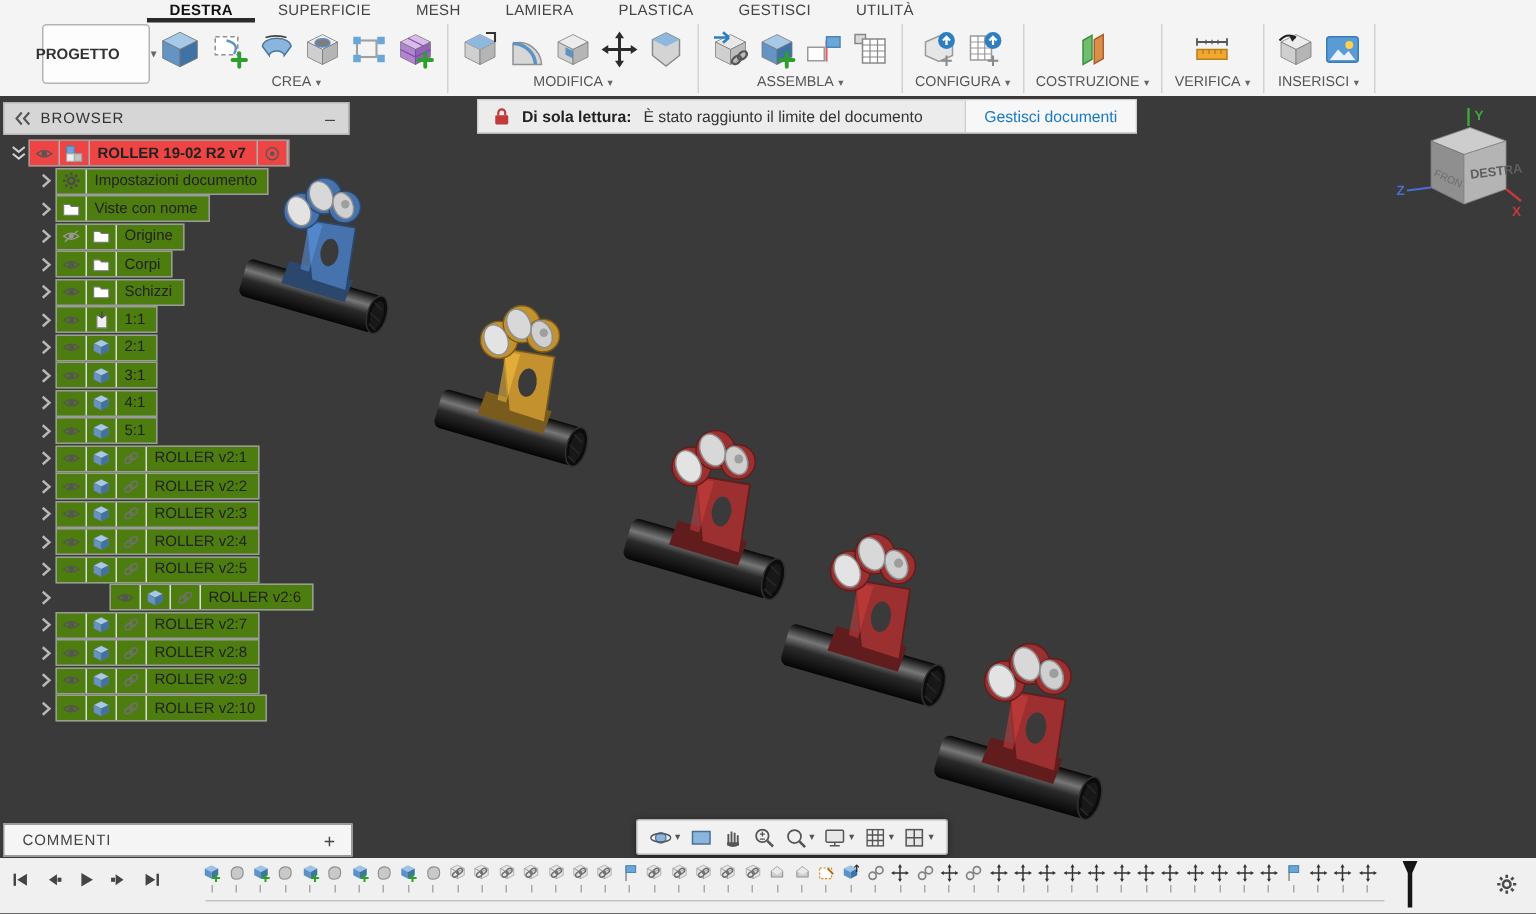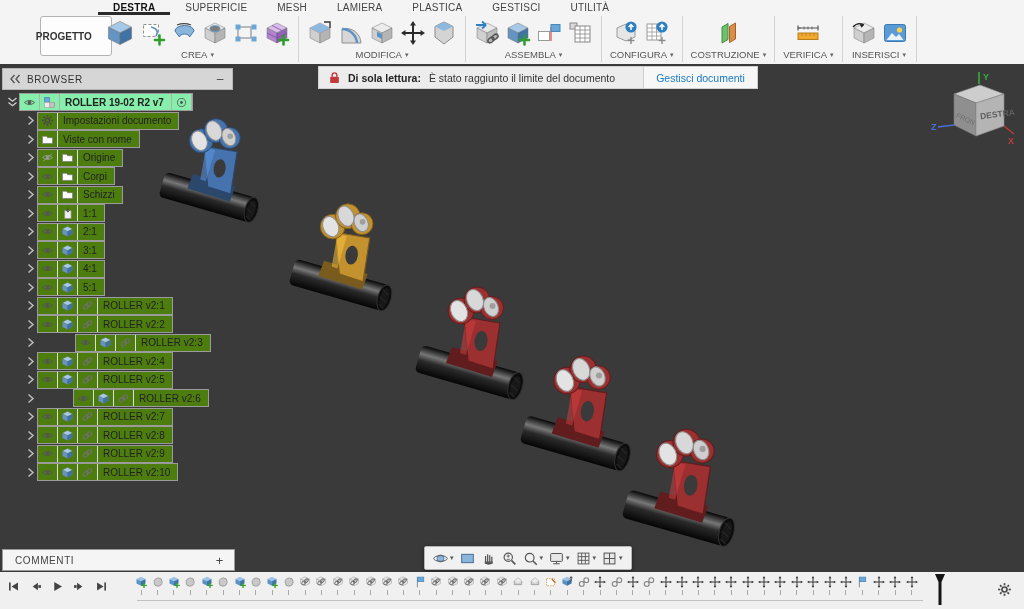--- a/index.html
+++ b/index.html
@@ -3,21 +3,21 @@
 <meta charset="utf-8">
 <style>
   html,body{margin:0;padding:0;}
   body{width:1024px;height:609px;position:relative;overflow:hidden;
        background:#3a3a3a;font-family:"Liberation Sans",sans-serif;
        -webkit-font-smoothing:antialiased;}
   svg{display:block;}
 
   
   #toolbar{position:absolute;top:0;left:0;right:0;height:64px;background:#f4f4f4;z-index:30;}
-  #project-btn{position:absolute;left:40px;top:16px;width:70px;height:38px;background:#fdfdfd;
+  #project-btn{position:absolute;left:28px;top:16px;width:70px;height:38px;background:#fdfdfd;
     border:1px solid #b3b3b3;border-radius:3px;display:flex;align-items:center;justify-content:center;
     font-size:10px;font-weight:bold;color:#333;gap:21px;cursor:default;}
   #tabs{position:absolute;left:98px;top:0;display:flex;height:15px;}
   .tab{padding:2px 15px 0 15px;font-size:10px;color:#444;letter-spacing:.2px;white-space:nowrap;}
   .tab.active{font-weight:bold;color:#111;border-bottom:3px solid #2a2a2a;}
   #groups{position:absolute;left:100px;top:16px;right:0;height:48px;display:flex;align-items:flex-start;}
   .tgroup{display:flex;flex-direction:column;align-items:center;padding:0 5px;}
   .tgroup .gicons{display:flex;align-items:center;gap:5px;height:33px;}
   .tbtn{width:26px;height:26px;display:flex;align-items:center;justify-content:center;}
   .tbtn svg{width:26px;height:26px;}
@@ -53,21 +53,21 @@
   #browser-tree{margin-top:3px;}
   .brow{height:18.5px;display:flex;align-items:center;}
   .brow .chev{width:13px;height:13px;flex:none;}
   .chip{display:inline-flex;align-items:center;background:#4d7c0f;border:1px solid #9b9b9b;
     height:16px;font-size:10px;color:#222;cursor:pointer;}
   .chip .cell{display:flex;align-items:center;justify-content:center;height:100%;padding:0 3px;
     border-right:1px solid #ddd;}
   .chip .cell:last-child{border-right:none;}
   .chip .lbl{padding:0 7px 0 5px;white-space:nowrap;border-right:none;}
   .chip svg{width:13px;height:13px;}
-  .brow.root .chip{background:#86efac;font-weight:bold;}
+  .brow.root .chip{background:#ef4444;font-weight:bold;}
   .brow.root .chip .cell{border-right:1px solid #b0b0b0;}
 
   
   #comments{position:absolute;left:2px;top:549px;width:231px;height:20px;background:#f5f5f5;
     border:1px solid #999;display:flex;align-items:center;z-index:20;font-size:10px;color:#444;
     letter-spacing:.6px;}
   #comments .clabel{margin-left:12px;flex:1;}
   #comments .cadd{margin-right:10px;font-size:13px;color:#444;cursor:pointer;}
 
   
@@ -844,21 +844,21 @@
             <svg viewBox="0 0 18 18">
               <g fill="none" stroke="#707070" stroke-width="1.5">
                 <ellipse cx="6.8" cy="10.6" rx="4" ry="2.6" transform="rotate(-38 6.8 10.6)"></ellipse>
                 <ellipse cx="11.2" cy="7.2" rx="4" ry="2.6" transform="rotate(-38 11.2 7.2)"></ellipse>
               </g>
             </svg>
           </span>
           <span class="lbl">ROLLER v2:2</span>
         </span>
       </div>
-      <div class="brow" style="padding-left: 22px; gap: 38px;">
+      <div class="brow" style="padding-left: 22px;">
         <span class="chev">
           <svg viewBox="0 0 13 13">
             <path d="M4.5 2.5 9 6.5 4.5 10.5" stroke="#b8b8b8" stroke-width="1.6" fill="none"></path>
           </svg>
         </span>
         <span class="chip">
           <span class="cell">
             <svg viewBox="0 0 18 18">
               <path d="M2 9 Q9 3.2 16 9 Q9 14.8 2 9Z" fill="none" stroke="#555" stroke-width="1.3"></path>
               <circle cx="9" cy="9" r="2.5" fill="#555"></circle>

